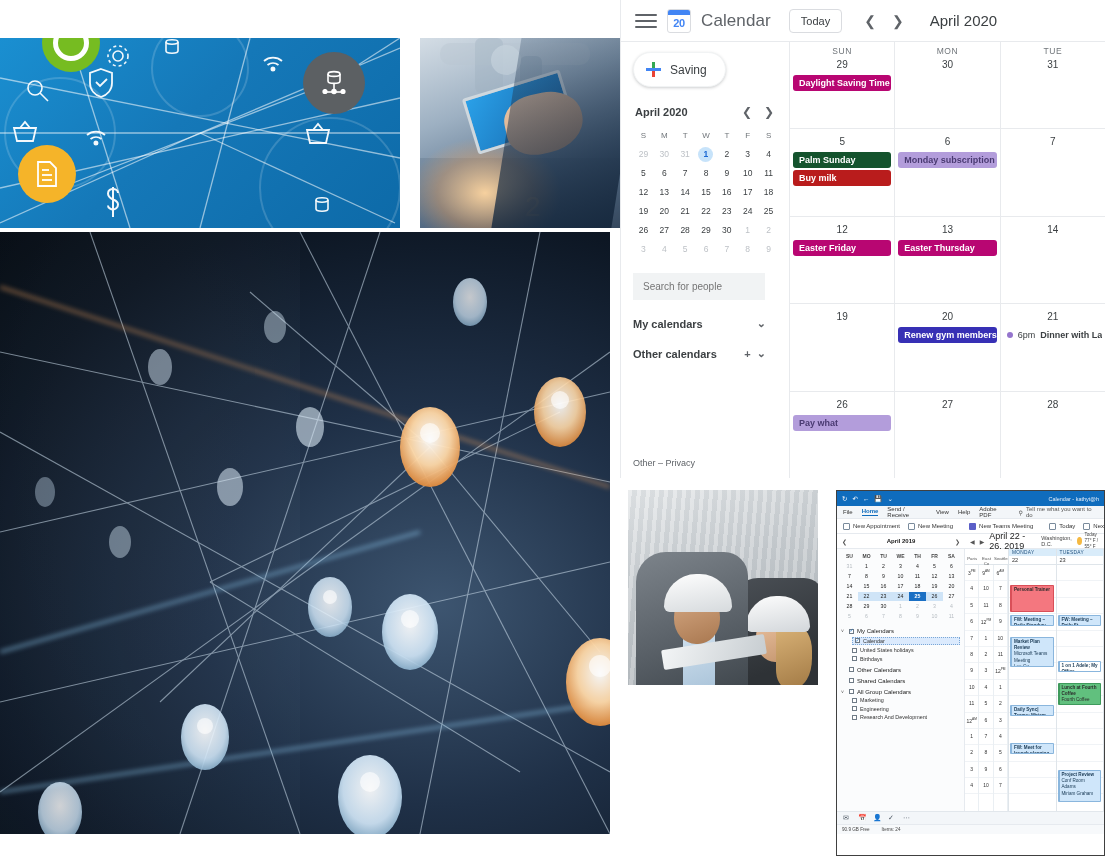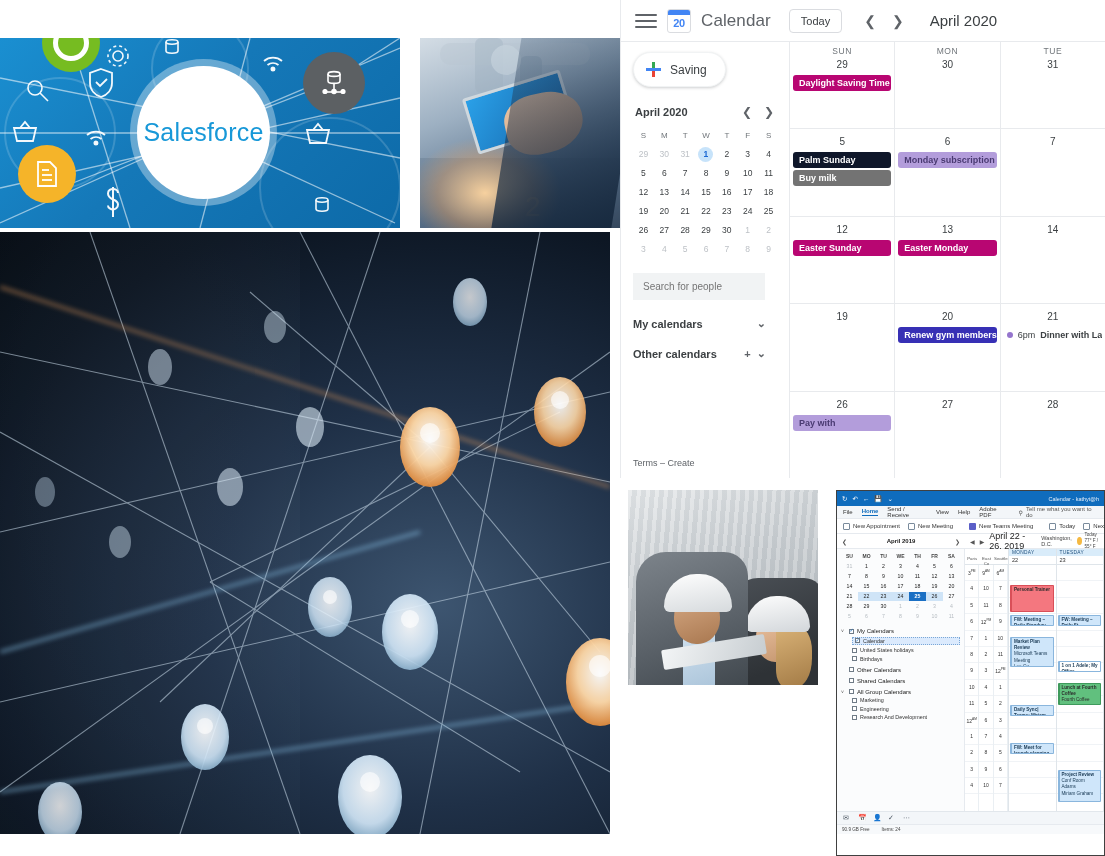--- a/index.html
+++ b/index.html
@@ -314,23 +314,20 @@
       <path d="M4 4v9c0 1.2 2.7 2.2 6 2.2s6-1 6-2.2V4"></path>
   </svg>
   <svg class="sf-ico" style="left:312px;top:158px" width="20" height="18" viewBox="0 0 20 18" fill="none" stroke="#fff" stroke-width="1.6">
     <ellipse cx="10" cy="4" rx="6" ry="2.2"></ellipse>
       <path d="M4 4v9c0 1.2 2.7 2.2 6 2.2s6-1 6-2.2V4"></path>
   </svg>
   <svg class="sf-ico" style="left:25px;top:40px" width="26" height="26" viewBox="0 0 26 26" fill="none" stroke="#fff" stroke-width="1.6" opacity=".4">
     <circle cx="10" cy="10" r="7"></circle>
       <line x1="15" y1="15" x2="23" y2="23"></line>
   </svg>
-  <div class="sf-center">
-    <span>Salesforce</span>
-  </div>
 </div>
 
 <div class="tablet-photo">
   <div class="tp-layer" style="background:linear-gradient(160deg,#d4dde5 0%,#9db0c2 35%,#5a728c 70%,#2f4157 100%)"></div>
   <svg class="tp-pipes" viewBox="0 0 200 190" preserveAspectRatio="none">
     <rect x="20" y="5" width="150" height="22" rx="10" fill="#b9c6d1" opacity=".8"></rect>
     <rect x="55" y="0" width="28" height="55" rx="6" fill="#9fb0bf" opacity=".8"></rect>
     <rect x="100" y="18" width="22" height="70" rx="6" fill="#8fa2b3" opacity=".7"></rect>
     <circle cx="86" cy="22" r="15" fill="#cdd8e1" opacity=".85"></circle>
     <rect x="0" y="120" width="200" height="70" fill="#4a5f76" opacity=".45"></rect>
@@ -538,21 +535,21 @@
       <div class="cal-section">
         <span class="lbl">My calendars</span>
         <span class="ic">⌄</span>
       </div>
       <div class="cal-section">
         <span class="lbl">Other calendars</span>
         <span class="ic">+</span>
         <span class="ic">⌄</span>
       </div>
 
-      <div class="terms">Terms – Create</div>
+      <div class="terms">Other – Privacy</div>
     </div>
 
     <div class="gcal-grid" id="gcal-grid">
         <div class="gc-row">
           <div class="gc-cell">
             <div class="gc-dow">SUN</div>
             <div class="gc-num">29</div>
             <div class="gc-events">
               <div class="gc-ev" style="background: rgb(184, 6, 114);">Daylight Saving Time start</div>
             </div>
@@ -565,46 +562,46 @@
           <div class="gc-cell">
             <div class="gc-dow">TUE</div>
             <div class="gc-num">31</div>
             <div class="gc-events"></div>
           </div>
         </div>
         <div class="gc-row">
           <div class="gc-cell">
             <div class="gc-num">5</div>
             <div class="gc-events">
-              <div class="gc-ev" style="background: #0f172a;">Palm Sunday</div>
-              <div class="gc-ev" style="background: #737373;">Buy milk</div>
+              <div class="gc-ev" style="background: #14532d;">Palm Sunday</div>
+              <div class="gc-ev" style="background: #b91c1c;">Buy milk</div>
             </div>
           </div>
           <div class="gc-cell">
             <div class="gc-num">6</div>
             <div class="gc-events">
               <div class="gc-ev" style="background: rgb(179, 157, 219); color: rgb(74, 58, 114);">Monday subscription</div>
             </div>
           </div>
           <div class="gc-cell">
             <div class="gc-num">7</div>
             <div class="gc-events"></div>
           </div>
         </div>
         <div class="gc-row">
           <div class="gc-cell">
             <div class="gc-num">12</div>
             <div class="gc-events">
-              <div class="gc-ev" style="background: rgb(184, 6, 114);">Easter Sunday</div>
+              <div class="gc-ev" style="background: rgb(184, 6, 114);">Easter Friday</div>
             </div>
           </div>
           <div class="gc-cell">
             <div class="gc-num">13</div>
             <div class="gc-events">
-              <div class="gc-ev" style="background: rgb(184, 6, 114);">Easter Monday</div>
+              <div class="gc-ev" style="background: rgb(184, 6, 114);">Easter Thursday</div>
             </div>
           </div>
           <div class="gc-cell">
             <div class="gc-num">14</div>
             <div class="gc-events"></div>
           </div>
         </div>
         <div class="gc-row">
           <div class="gc-cell">
             <div class="gc-num">19</div>
@@ -624,21 +621,21 @@
                 <span class="tm">6pm</span>
                 <span class="nm">Dinner with Laura</span>
               </div>
             </div>
           </div>
         </div>
         <div class="gc-row">
           <div class="gc-cell">
             <div class="gc-num">26</div>
             <div class="gc-events">
-              <div class="gc-ev" style="background: rgb(179, 157, 219); color: rgb(74, 58, 114);">Pay with</div>
+              <div class="gc-ev" style="background: rgb(179, 157, 219); color: rgb(74, 58, 114);">Pay what</div>
             </div>
           </div>
           <div class="gc-cell">
             <div class="gc-num">27</div>
             <div class="gc-events"></div>
           </div>
           <div class="gc-cell">
             <div class="gc-num">28</div>
             <div class="gc-events"></div>
           </div>

